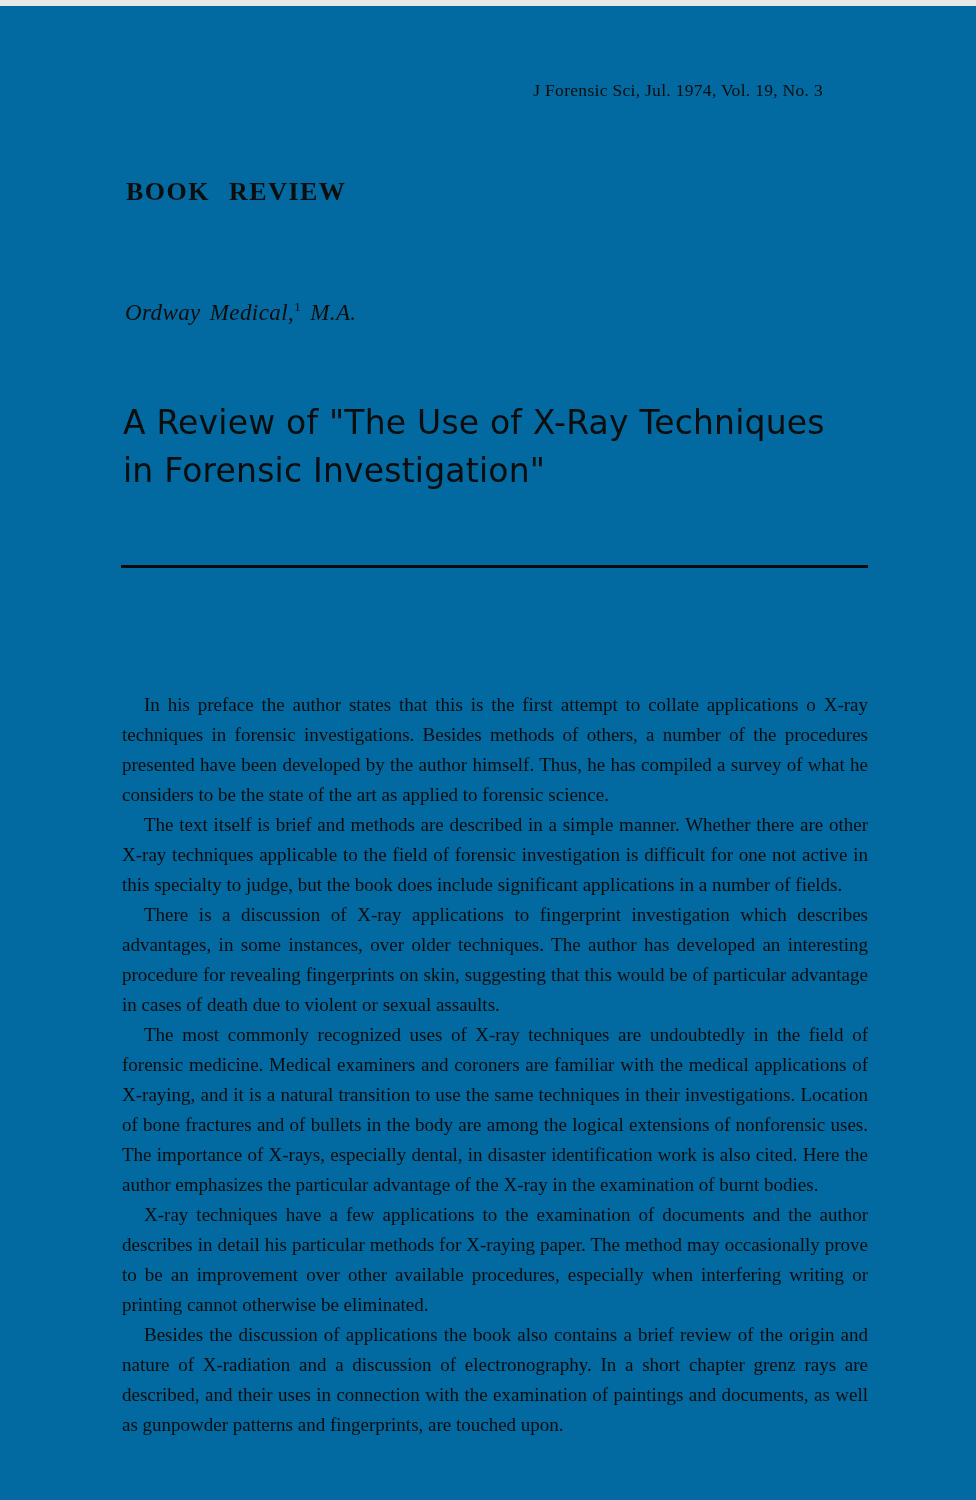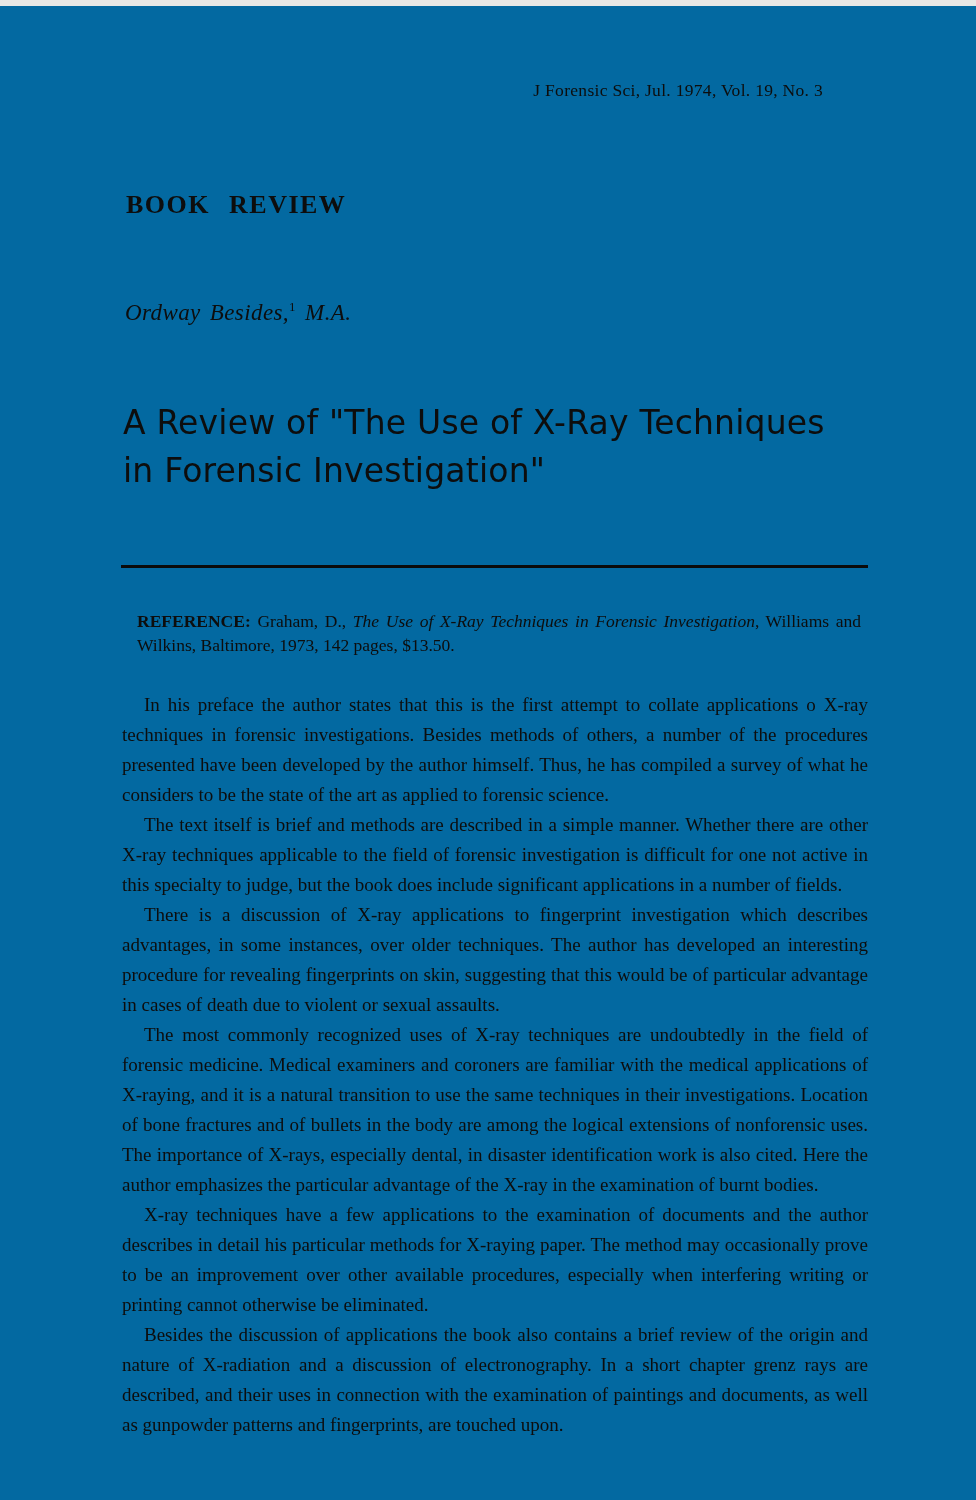--- a/index.html
+++ b/index.html
@@ -20,21 +20,21 @@
   .journal-header {
     position: absolute;
     top: 74px;
     right: 153px;
     font-size: 17.5px;
     letter-spacing: 0.3px;
     white-space: nowrap;
   }
   .section-heading {
     position: absolute;
-    top: 184px;
+    top: 171px;
     left: 126px;
     font-size: 26px;
     font-weight: bold;
     letter-spacing: 1.5px;
     word-spacing: 11px;
   }
   .byline {
     position: absolute;
     top: 294px;
     left: 125px;
@@ -124,34 +124,31 @@
 </head>
 <body>
 
 <div class="page">
 
   <div class="journal-header">J Forensic Sci, Jul. 1974, Vol. 19, No. 3</div>
 
   <div class="section-heading">BOOK REVIEW</div>
 
   <div class="byline">
-    <span>Ordway Besides,</span><sup>1</sup>
+    <span>Ordway Medical,</span><sup>1</sup>
     <span>M.A.</span>
   </div>
 
   <div class="article-title">
     <div>A Review of "The Use of X-Ray Techniques</div>
     <div>in Forensic Investigation"</div>
   </div>
 
   <hr class="divider-rule">
 
-  <div class="reference-entry">
-    <span class="ref-label">REFERENCE:</span><span> Graham, D., </span><span class="ref-italic">The Use of X-Ray Techniques in Forensic Investigation</span><span>, Williams and Wilkins, Baltimore, 1973, 142 pages, $13.50.</span>
-  </div>
 
   <div class="article-body">
     <p>In his preface the author states that this is the first attempt to collate applications o X-ray techniques in forensic investigations. Besides methods of others, a number of the procedures presented have been developed by the author himself. Thus, he has compiled a survey of what he considers to be the state of the art as applied to forensic science.</p>
     <p>The text itself is brief and methods are described in a simple manner. Whether there are other X-ray techniques applicable to the field of forensic investigation is difficult for one not active in this specialty to judge, but the book does include significant applications in a number of fields.</p>
     <p>There is a discussion of X-ray applications to fingerprint investigation which describes advantages, in some instances, over older techniques. The author has developed an interesting procedure for revealing fingerprints on skin, suggesting that this would be of particular advantage in cases of death due to violent or sexual assaults.</p>
     <p>The most commonly recognized uses of X-ray techniques are undoubtedly in the field of forensic medicine. Medical examiners and coroners are familiar with the medical applications of X-raying, and it is a natural transition to use the same techniques in their investigations. Location of bone fractures and of bullets in the body are among the logical extensions of nonforensic uses. The importance of X-rays, especially dental, in disaster identification work is also cited. Here the author emphasizes the particular advantage of the X-ray in the examination of burnt bodies.</p>
     <p>X-ray techniques have a few applications to the examination of documents and the author describes in detail his particular methods for X-raying paper. The method may occasionally prove to be an improvement over other available procedures, especially when interfering writing or printing cannot otherwise be eliminated.</p>
     <p>Besides the discussion of applications the book also contains a brief review of the origin and nature of X-radiation and a discussion of electronography. In a short chapter grenz rays are described, and their uses in connection with the examination of paintings and documents, as well as gunpowder patterns and fingerprints, are touched upon.</p>
   </div>
 

